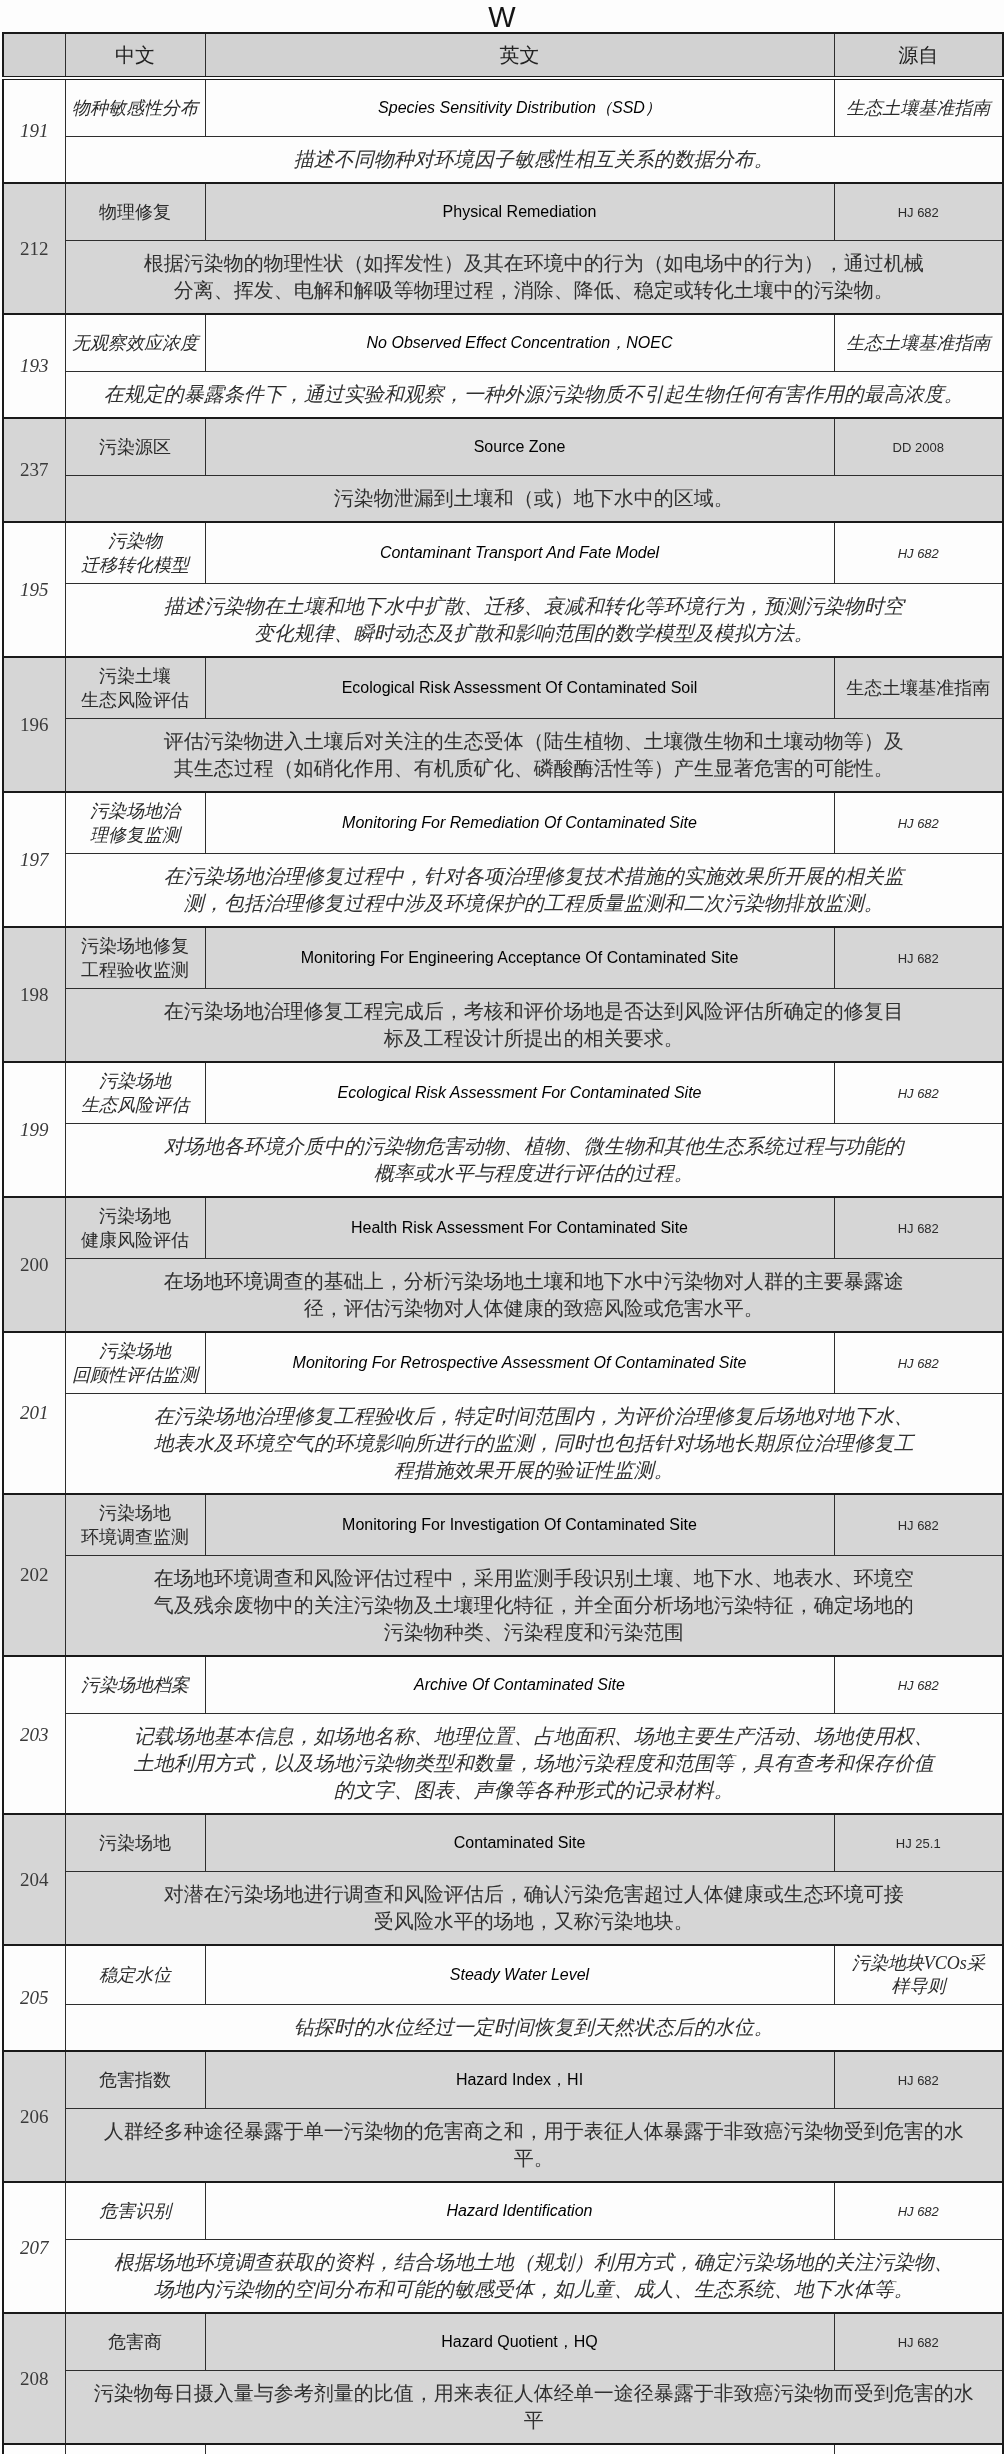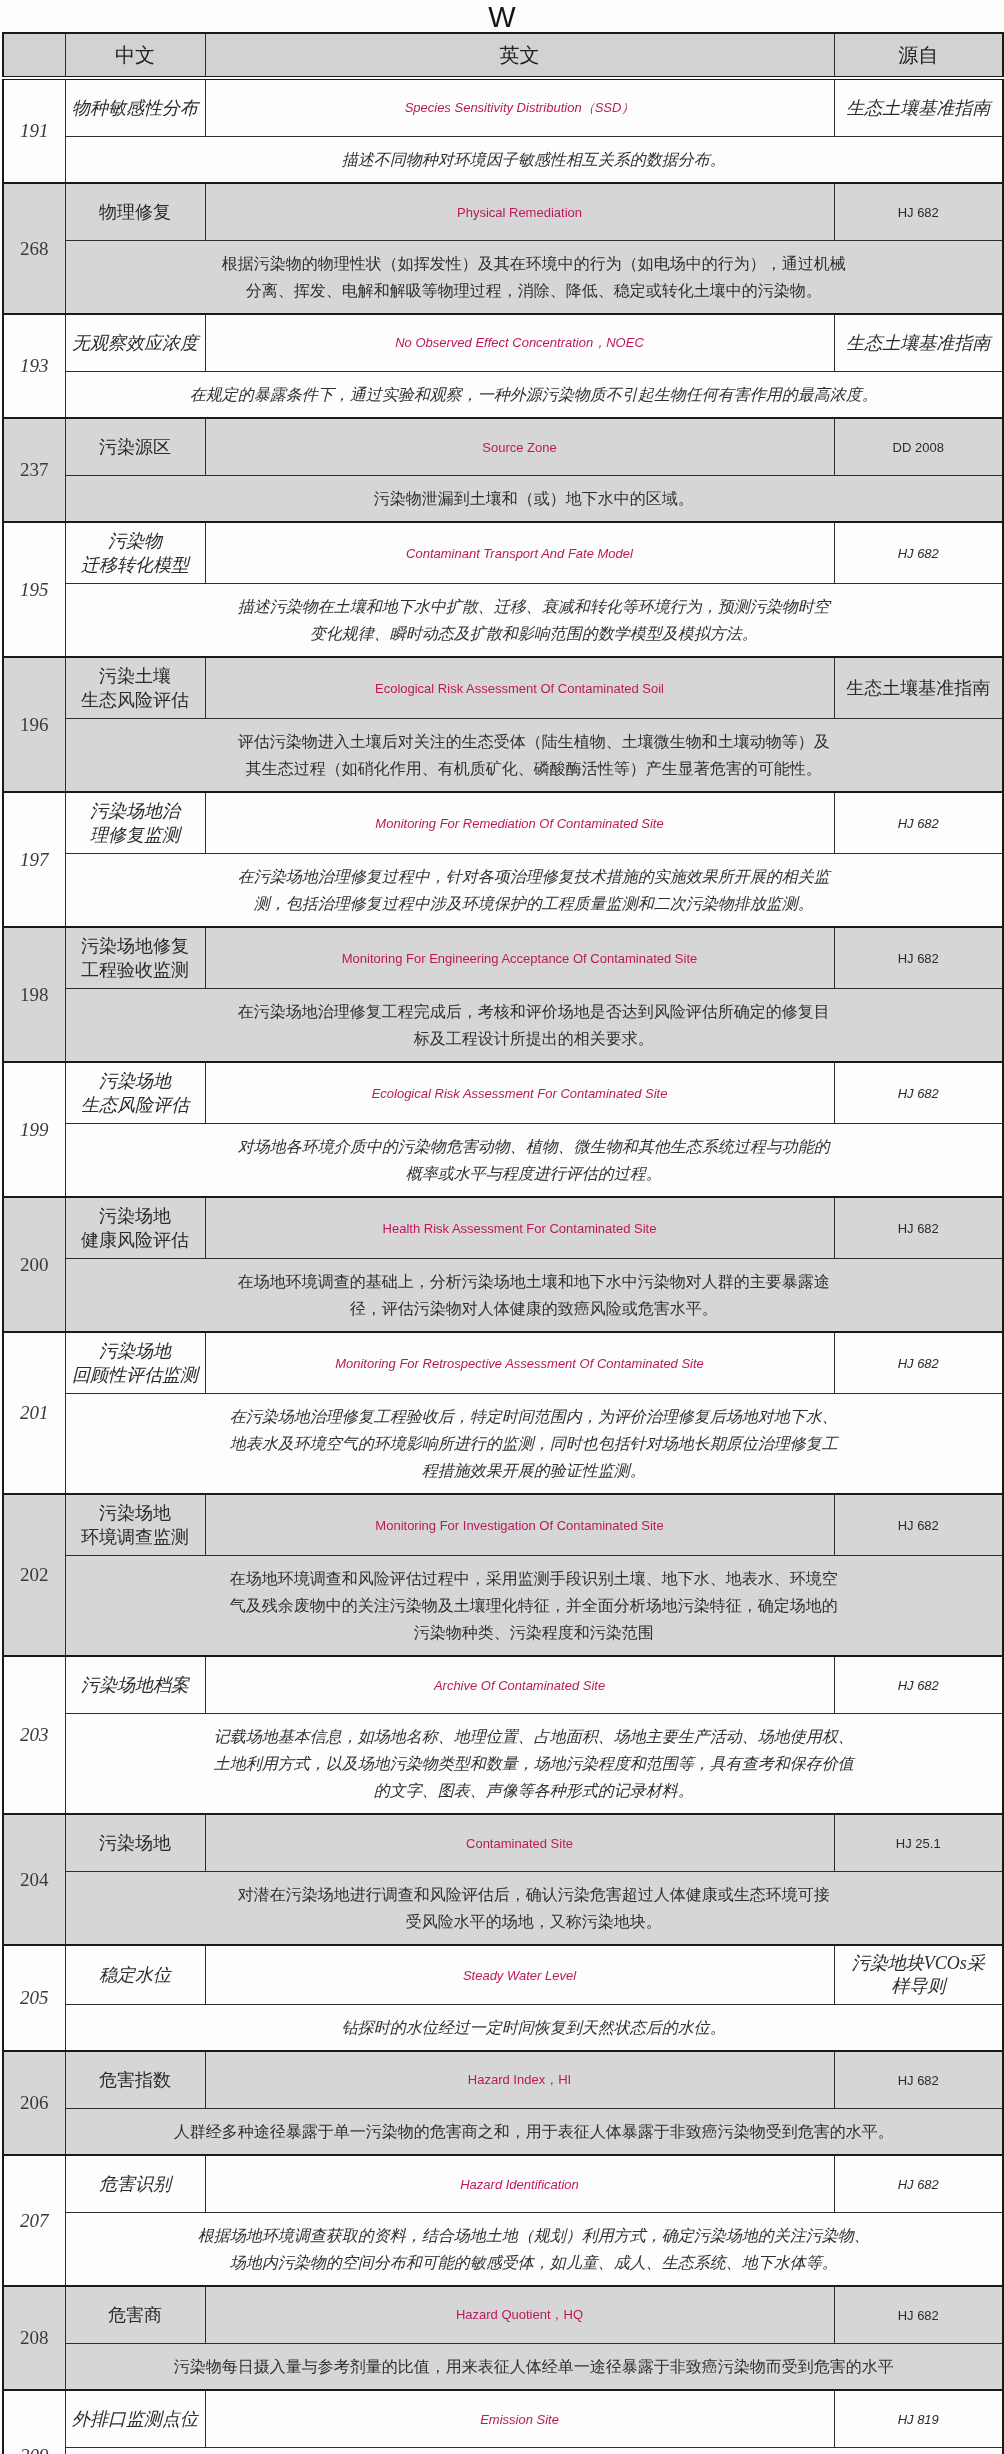--- a/index.html
+++ b/index.html
@@ -25,25 +25,25 @@
     border-bottom:4px double #1a1a1a;
     margin-top:20px;
   }
   .term-row td { border-top:2px solid #1a1a1a; height:44px; }
   .shaded td { background:#d6d6d6; }
   .plain  td { background:#fdfdfd;font-style:italic; }
   td.num { font-size:19px; color:#3a3a3a;margin-top:30px; }
   td.cn  { font-size:18px; line-height:24px; padding:6px 2px; }
   td.en  {
     font-family:"Liberation Sans","DejaVu Sans",sans-serif;
-    font-size:13px; font-weight:500; color:#be185d; padding:6px 4px;
+    font-size:16px; font-weight:500; color:#000000; padding:6px 4px;
   }
   td.src { font-size:18px; line-height:23px; padding:6px 11px; }
   td.src.latin { font-family:"Liberation Sans","DejaVu Sans",sans-serif; font-size:13px; }
-  td.desc { font-size:16px; line-height:27px; padding:9px 22px; color:#303030; }
+  td.desc { font-size:20px; line-height:27px; padding:9px 22px; color:#303030; }
 </style>
 </head>
 <body>
 
 <div class="page">
 
   <div class="title">W</div>
 
   <table class="glossary">
     <colgroup>
@@ -64,21 +64,21 @@
         <tr class="term-row plain">
           <td class="num" rowspan="2">191</td>
           <td class="cn">物种敏感性分布</td>
           <td class="en">Species Sensitivity Distribution（SSD）</td>
           <td class="src">生态土壤基准指南</td>
         </tr>
         <tr class="desc-row plain">
           <td class="desc" colspan="3">描述不同物种对环境因子敏感性相互关系的数据分布。</td>
         </tr>
         <tr class="term-row shaded">
-          <td class="num" rowspan="2">268</td>
+          <td class="num" rowspan="2">212</td>
           <td class="cn">物理修复</td>
           <td class="en">Physical Remediation</td>
           <td class="src latin">HJ 682</td>
         </tr>
         <tr class="desc-row shaded">
           <td class="desc" colspan="3">根据污染物的物理性状（如挥发性）及其在环境中的行为（如电场中的行为），通过机械<br>分离、挥发、电解和解吸等物理过程，消除、降低、稳定或转化土壤中的污染物。</td>
         </tr>
         <tr class="term-row plain">
           <td class="num" rowspan="2">193</td>
           <td class="cn">无观察效应浓度</td>

